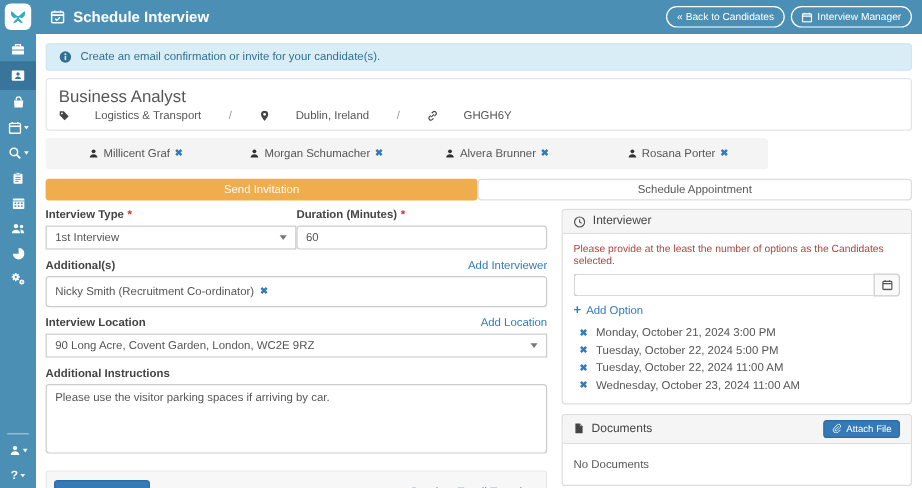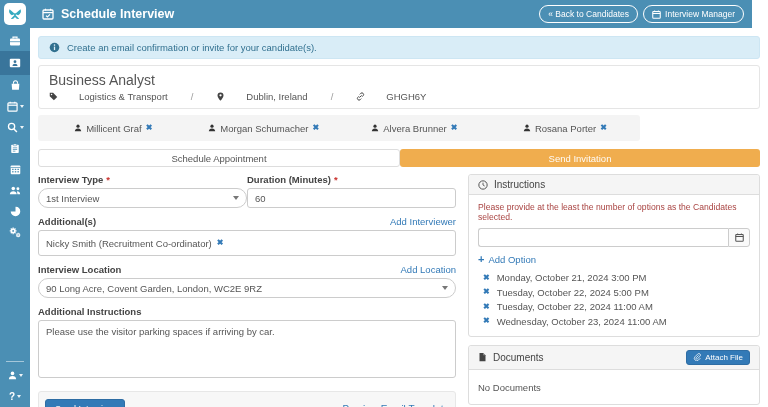--- a/index.html
+++ b/index.html
@@ -8,21 +8,21 @@
 
 .sidebar{position:fixed;left:0;top:0;width:30px;height:407px;background:#4b8fb4;display:flex;flex-direction:column;align-items:center;z-index:9}
 .logo{width:22px;height:22px;background:#fff;border-radius:5px;margin:3px 0 5px;display:flex;align-items:center;justify-content:center;cursor:pointer}
 .nav-item{width:30px;height:21px;display:flex;align-items:center;justify-content:center;cursor:pointer}
 .nav-item.active{background:#39759b;height:24px}
 .caret{width:0;height:0;border-left:2.5px solid transparent;border-right:2.5px solid transparent;border-top:3px solid rgba(255,255,255,.9);margin-left:2px}
 .sb-divider{width:18px;border-top:1px solid rgba(255,255,255,.5);margin:7px 0 3px}
 .sb-spacer{margin-top:auto}
 .help-glyph{color:#fff;font-weight:bold;font-size:10px}
 
-.header{position:fixed;left:30px;top:0;right:16px;height:28px;background:#4b8fb4;display:flex;align-items:center;padding:0 8px;z-index:8}
+.header{position:fixed;left:30px;top:0;right:0;height:28px;background:#4b8fb4;display:flex;align-items:center;padding:0 8px;z-index:8}
 .header-title{color:#fff;font-size:12.5px;font-weight:bold;display:flex;align-items:center;gap:7px;margin-left:4px}
 .header-buttons{margin-left:auto;display:flex;gap:5px}
 .hbtn{display:flex;align-items:center;gap:4px;border:1px solid #fff;border-radius:10px;color:#fff;font-size:8.5px;padding:3px 8px;background:transparent;cursor:pointer;white-space:nowrap}
 
 .main{position:absolute;left:30px;top:28px;right:0;bottom:0;padding:8px 8px 6px;overflow:hidden}
 .alert{background:#d9edf7;border:1px solid #cde6f3;border-radius:3px;color:#31708f;font-size:9.5px;padding:5px 10px;display:flex;align-items:center;gap:7px}
 .job-card{border:1px solid #e5e5e5;border-radius:3px;padding:6px 10px;margin-top:6px;background:#fff}
 .job-title{font-size:14px;color:#555}
 .job-meta{display:flex;align-items:center;gap:21px;font-size:9.5px;color:#555;margin-top:3px}
 .meta-sep{color:#999;margin:0 2px}
@@ -38,21 +38,21 @@
 .cols{display:flex;gap:12px;margin-top:7px;align-items:flex-start}
 .col-left{width:418px}
 .col-right{flex:1}
 
 .fr{display:flex;}
 .fg{flex:1}
 .flabel{font-weight:bold;font-size:9.5px;color:#444;display:flex;align-items:center}
 .req{color:#c9302c;margin-left:3px}
 .label-row{display:flex;justify-content:space-between;align-items:flex-end;margin-top:8px}
 .addlink{color:#337ab7;font-size:9.5px;cursor:pointer}
-.control{margin-top:3px;height:20px;border:1px solid #ccc;border-radius:10px;display:flex;align-items:center;padding:0 7px;font-size:9.5px;color:#555;background:#fff;cursor:pointer}
+.control{margin-top:3px;height:20px;border:1px solid #ccc;border-radius:0;display:flex;align-items:center;padding:0 7px;font-size:9.5px;color:#555;background:#fff;cursor:pointer}
 .chev{width:0;height:0;border-left:3px solid transparent;border-right:3px solid transparent;border-top:4px solid #777;margin-left:auto}
 input.txt{margin-top:3px;height:20px;width:100%;border:1px solid #ccc;border-radius:3px;padding:0 7px;font-size:9.5px;color:#555;font-family:"Liberation Sans",sans-serif}
 .chipbox{margin-top:3px;min-height:26px;border:1px solid #ccc;border-radius:3px;display:flex;align-items:center;padding:0 7px;gap:5px;font-size:9.5px;color:#555}
 textarea.ta{margin-top:3px;width:100%;height:58px;border:1px solid #ccc;border-radius:3px;padding:5px 7px;font-size:9.5px;color:#555;resize:none;font-family:"Liberation Sans",sans-serif}
 .form-footer{margin-top:9px;background:#f7f7f7;border:1px solid #e7e7e7;border-radius:3px;padding:7px 6px;display:flex;justify-content:space-between;align-items:center}
 .btn-primary{background:#337ab7;border:1px solid #2e6da4;color:#fff;font-size:9px;padding:4px 9px;border-radius:3px;cursor:pointer;font-family:"Liberation Sans",sans-serif}
 .preview{color:#337ab7;font-size:10px;cursor:pointer}
 
 .panel{border:1px solid #ddd;border-radius:3px;background:#fff}
 .panel-h{background:#f5f5f5;border-bottom:1px solid #ddd;padding:4px 9px;display:flex;align-items:center;gap:6px;font-size:10px;color:#444;border-radius:3px 3px 0 0;min-height:20px}
@@ -329,22 +329,22 @@
             <circle cx="6" cy="3.2" r="2.4" fill="#333"></circle>
             <path d="M1.2 11c0-2.6 2.1-4.2 4.8-4.2s4.8 1.6 4.8 4.2z" fill="#333"></path>
           </svg>
         </span>
       <span>Rosana Porter</span>
       <span class="xmark">✖</span>
     </div>
   </div>
 
   <div class="tabs">
+    <div class="tab tab-active">Send Invitation</div>
     <div class="tab tab-inactive">Schedule Appointment</div>
-    <div class="tab tab-active">Send Invitation</div>
   </div>
 
   <div class="cols">
 
     <div class="col-left">
       <div class="fr">
         <div class="fg">
           <div class="flabel">
             <span>Interview Type</span>
             <span class="req">*</span>
@@ -395,21 +395,21 @@
     <div class="col-right">
 
       <div class="panel">
         <div class="panel-h">
           <span>
               <svg width="10" height="10" viewBox="0 0 12 12">
                 <circle cx="6" cy="6" r="5" fill="none" stroke="#555" stroke-width="1.2"></circle>
                 <path d="M6 3.2V6l2 1.2" fill="none" stroke="#555" stroke-width="1.1"></path>
               </svg>
             </span>
-          <span>Instructions</span>
+          <span>Interviewer</span>
         </div>
         <div class="panel-b">
           <div class="warn">Please provide at the least the number of options as the Candidates selected.</div>
           <div class="igroup">
             <input type="text" style="">
             <span class="iaddon">
               <span>
                   <svg width="9" height="9" viewBox="0 0 12 12">
                     <rect x="1" y="2" width="10" height="9" rx="1" fill="none" stroke="#555" stroke-width="1.4"></rect>
                     <line x1="1" y1="4.6" x2="11" y2="4.6" stroke="#555" stroke-width="1.4"></line>

